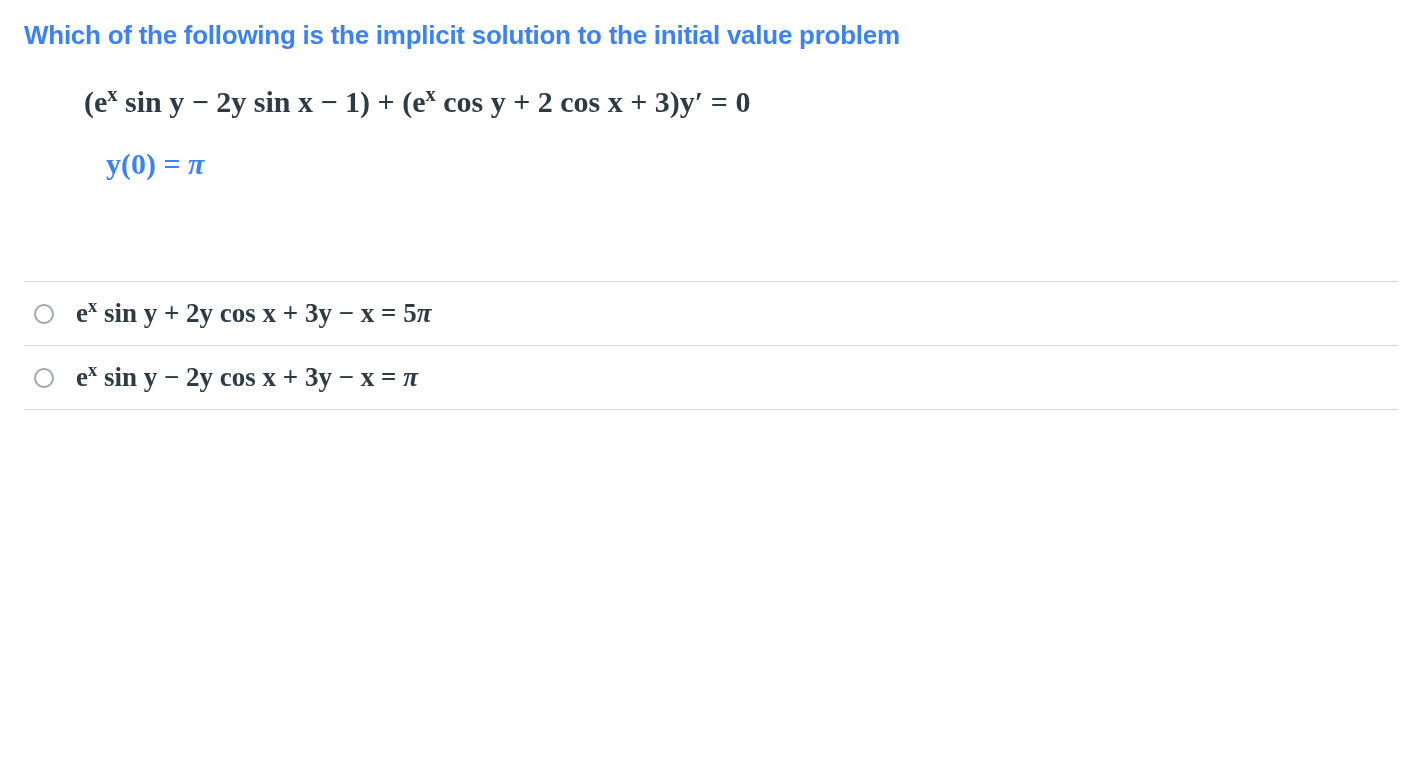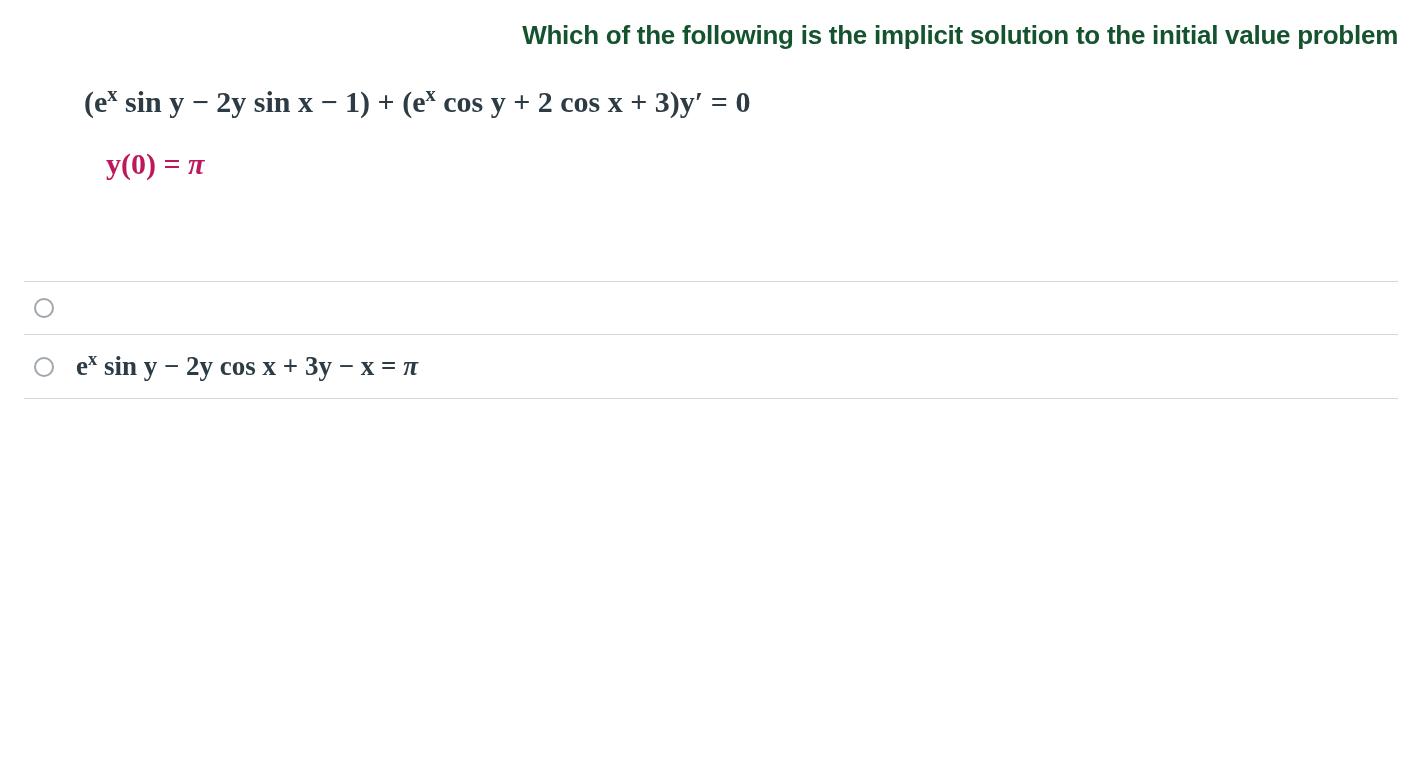--- a/index.html
+++ b/index.html
@@ -10,42 +10,41 @@
     body {
       font-family: 'Segoe UI', 'Helvetica Neue', Arial, sans-serif;
       background: #ffffff;
       color: #2d3b45;
       padding: 20px 24px;
       width: 1422px;
     }
     .question-text {
       font-size: 26px;
       font-weight: 700;
-      color: #14532d;
+      color: #3b82f6;
       margin-bottom: 24px;
       letter-spacing: -0.01em;
-      text-align: right;
     }
     .equation-block {
       margin-left: 60px;
       margin-bottom: 16px;
     }
     .equation {
       font-family: 'Cambria Math', 'Times New Roman', serif;
       font-size: 30px;
       font-weight: 700;
       color: #2d3b45;
       line-height: 1.8;
       white-space: nowrap;
     }
     .condition {
       font-family: 'Cambria Math', 'Times New Roman', serif;
       font-size: 30px;
       font-weight: 700;
-      color: #be185d;
+      color: #3b82f6;
       margin-top: 18px;
       margin-left: 22px;
     }
     .options-container {
       margin-top: 100px;
     }
     .option-row {
       display: flex;
       align-items: center;
       padding: 16px 10px;
@@ -85,18 +84,19 @@
 <div class="question-text">Which of the following is the implicit solution to the initial value problem</div>
 
 <div class="equation-block">
   <div class="equation">(e<sup>x</sup> sin y − 2y sin x − 1) + (e<sup>x</sup> cos y + 2 cos x + 3)y′ = 0</div>
   <div class="condition">y(0) = <span class="ital">π</span></div>
 </div>
 
 <div class="options-container">
   <div class="option-row">
     <div class="radio"></div>
+    <div class="option-formula">e<sup>x</sup> sin y + 2y cos x + 3y − x = 5<span class="ital">π</span></div>
   </div>
   <div class="option-row">
     <div class="radio"></div>
     <div class="option-formula">e<sup>x</sup> sin y − 2y cos x + 3y − x = <span class="ital">π</span></div>
   </div>
 </div>
 
 </body></html>

